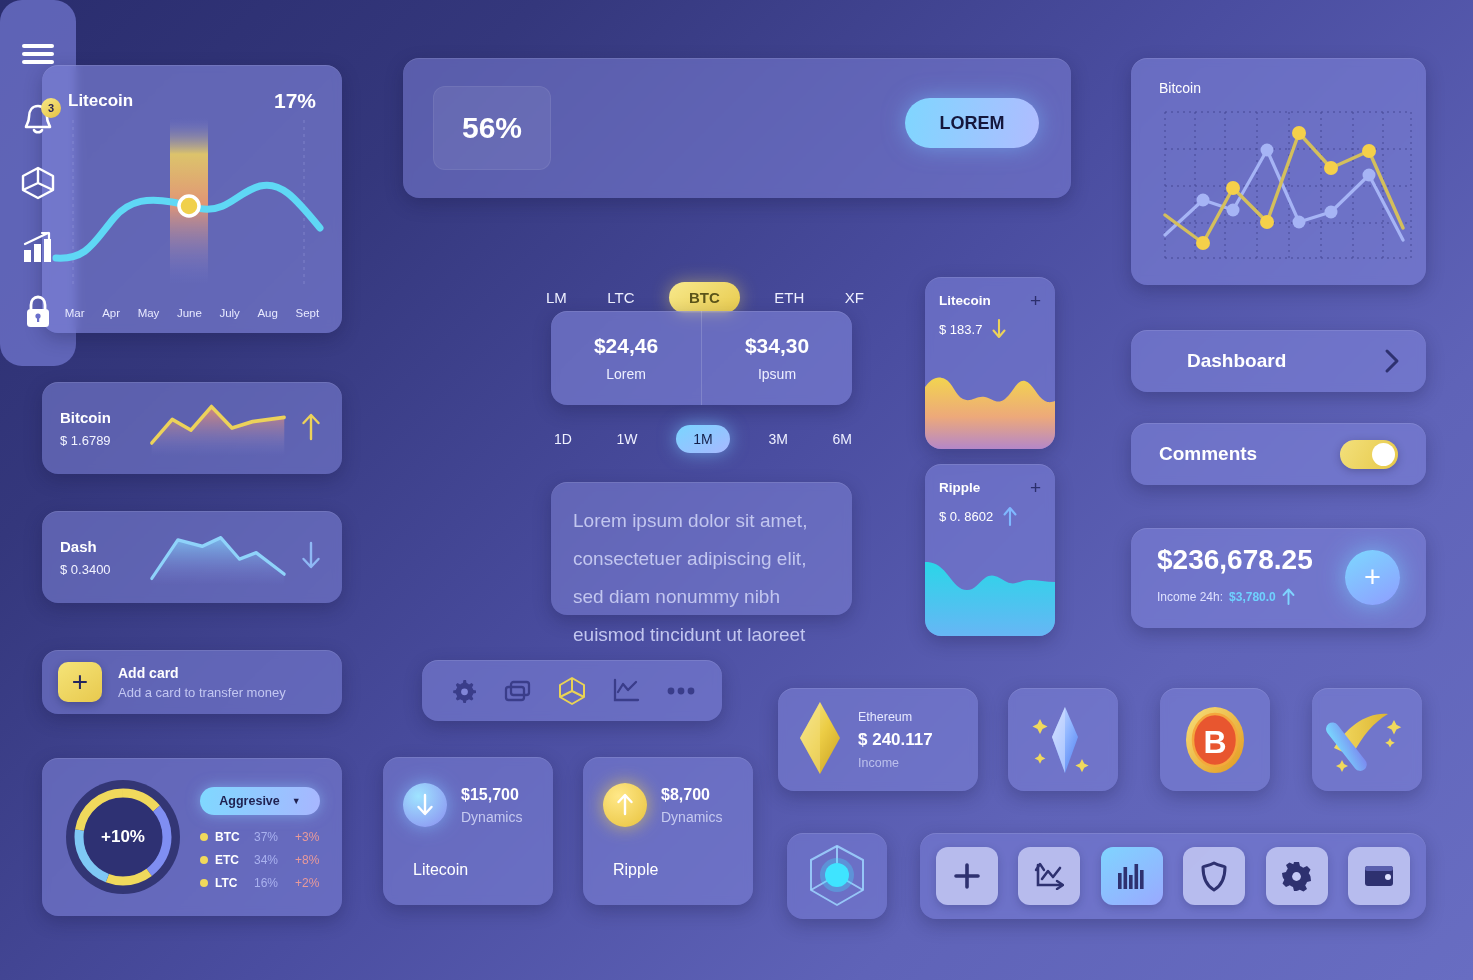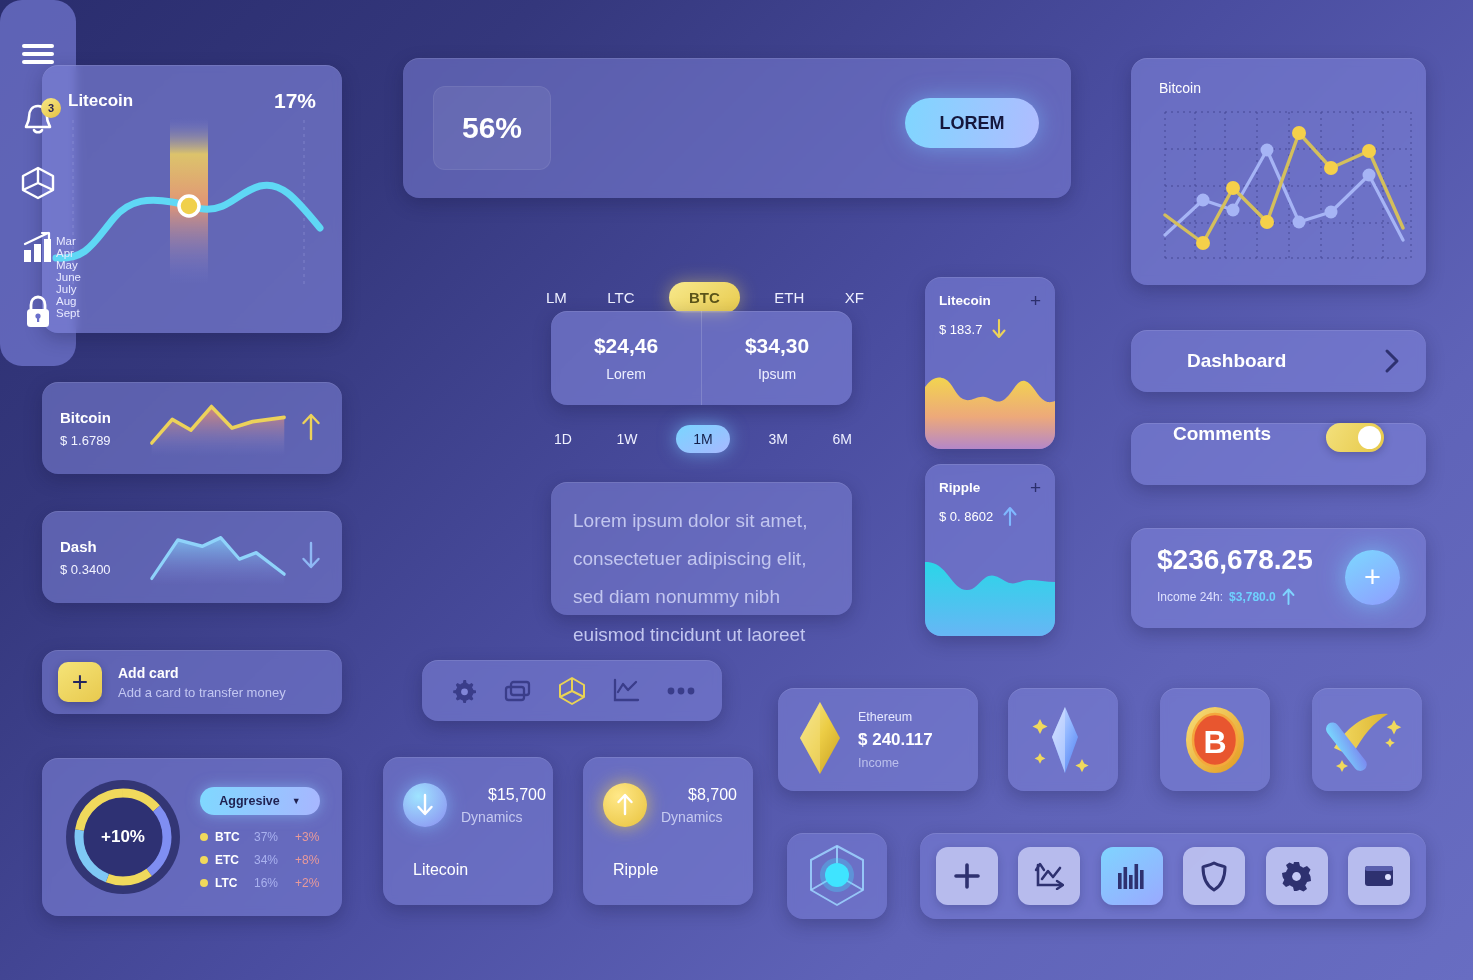--- a/index.html
+++ b/index.html
@@ -17,21 +17,21 @@
     border-radius: 16px;
     box-shadow: 0 6px 18px rgba(20,22,60,0.28), inset 0 1px 0 rgba(255,255,255,0.10);
     backdrop-filter: blur(4px);
   }
 
   
   #litecoin-chart { left:42px; top:65px; width:300px; height:268px; background:rgba(124,129,214,0.66); }
   #litecoin-chart .hd { display:flex; justify-content:space-between; align-items:center; padding:24px 26px 0 26px; }
   #litecoin-chart .hd .n { font-size:17px; font-weight:bold; }
   #litecoin-chart .hd .p { font-size:21px; font-weight:bold; }
-  #litecoin-chart .months { position:absolute; left:0; right:0; bottom:14px; display:flex; justify-content:space-around; padding:0 14px; font-size:11.5px; color:#e8eaff;flex-direction:column; }
+  #litecoin-chart .months { position:absolute; left:0; right:0; bottom:14px; display:flex; justify-content:space-around; padding:0 14px; font-size:11.5px; color:#e8eaff; }
 
   
   .rowcard { padding:0; }
   .rowcard .inner { display:flex; align-items:center; height:100%; padding:0 18px; gap:10px; }
   .rowcard .lbl { width:78px; }
   .rowcard .lbl .n { font-size:15px; font-weight:bold; }
   .rowcard .lbl .v { font-size:13px; margin-top:7px; color:#f2f3ff; }
   .rowcard .spark { flex:1; height:60px; }
   .rowcard .arw { width:26px; text-align:center; }
 
@@ -111,21 +111,21 @@
   #litecoin-mini { left:925px; top:277px; }
   #ripple-mini  { left:925px; top:464px; }
 
   
   #bitcoin-chart-card { left:1131px; top:58px; width:295px; height:227px; background:rgba(124,129,214,0.62); }
   #bitcoin-chart-card .bl { position:absolute; left:28px; top:22px; font-size:14px; }
   #dashboard-card { left:1131px; top:330px; width:295px; height:62px; background:rgba(124,129,214,0.62);padding-left:30px; }
   #dashboard-card .inner { display:flex; align-items:center; justify-content:space-between; height:100%; padding:0 26px; }
   #dashboard-card .dt { font-size:19px; font-weight:bold; }
   #comments-card { left:1131px; top:423px; width:295px; height:62px; background:rgba(124,129,214,0.62); }
-  #comments-card .inner { display:flex; align-items:flex-start; justify-content:space-between; height:100%; padding:0 42px; }
+  #comments-card .inner { display:flex; align-items:center; justify-content:space-between; height:100%; padding:0 28px; }
   #comments-card .ct { font-size:19px; font-weight:bold; }
   .toggle { width:58px; height:29px; border-radius:15px; background:linear-gradient(120deg,#f3e07c,#e6c847);
     position:relative; box-shadow:0 2px 8px rgba(30,25,60,.3); }
   .toggle .knob { position:absolute; right:3px; top:3px; width:23px; height:23px; border-radius:50%; background:#fff; }
   #balance-card { left:1131px; top:528px; width:295px; height:100px; background:rgba(124,129,214,0.62); }
   #balance-card .bv { position:absolute; left:26px; top:16px; font-size:28px; font-weight:bold; }
   #balance-card .bi { position:absolute; left:26px; top:60px; font-size:12px; color:#dfe2ff; display:flex; align-items:center; gap:6px; }
   #balance-card .bi .amt { color:#6fd2ff; font-weight:bold; }
   #balance-card .fab { position:absolute; right:26px; top:22px; width:55px; height:55px; border-radius:50%;
     background:linear-gradient(150deg,#7cd8ff,#8f9dff); display:flex; align-items:center; justify-content:center;
@@ -133,21 +133,21 @@
 
   
   #icon-strip { left:422px; top:660px; width:300px; height:61px; background:rgba(124,129,214,0.6);
     display:flex; align-items:center; justify-content:space-around; padding:0 14px; }
   #icon-strip .si { width:32px; height:32px; display:flex; align-items:center; justify-content:center; }
 
   
   .dyncard { width:170px; height:148px; background:rgba(124,129,214,0.58); }
   .dyncard .top { display:flex; align-items:center; gap:14px; padding:26px 0 0 20px; }
   .dyncard .circ { width:44px; height:44px; border-radius:50%; display:flex; align-items:center; justify-content:center; }
-  .dyncard .amt { font-size:16px; font-weight:normal;margin-left:27px; }
+  .dyncard .amt { font-size:16px; font-weight:bold; }
   .dyncard .sub { font-size:14px; color:#c6caf0; margin-top:5px; }
   .dyncard .nm { position:absolute; left:30px; bottom:26px; font-size:16px; }
   #litecoin-dyn { left:383px; top:757px; }
   #ripple-dyn { left:583px; top:757px; }
 
   
   #ethereum-card { left:778px; top:688px; width:200px; height:103px; background:rgba(124,129,214,0.58); }
   #ethereum-card .inner { display:flex; align-items:center; height:100%; padding:0 18px; gap:14px; }
   #ethereum-card .nm { font-size:12.5px; color:#e6e8ff; }
   #ethereum-card .pv { font-size:17px; font-weight:bold; margin-top:6px; }

